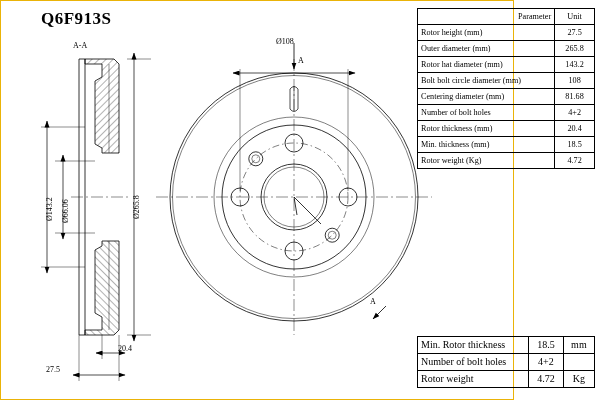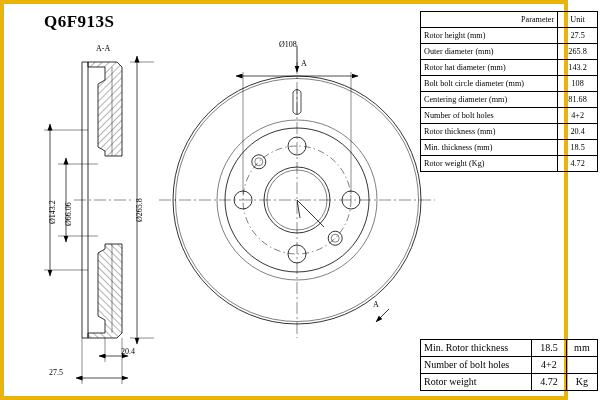--- a/index.html
+++ b/index.html
@@ -9,24 +9,24 @@
   }
   body {
     width: 600px;
     height: 400px;
     font-family: "Liberation Serif", serif;
     color: #000;
     overflow: hidden;
   }
   #sheet {
     position: relative;
-    width: 568px;
+    width: 514px;
     height: 400px;
     box-sizing: border-box;
-    border: 4px solid #eab308;
+    border: 1px solid #eab308;
     background: #fff;
   }
   .part-number {
     position: absolute;
     left: 40px;
     top: 8px;
     font-size: 17px;
     font-weight: bold;
     letter-spacing: 0.5px;
     font-family: "Liberation Serif", serif;
@@ -193,21 +193,21 @@
       <line x1="101" y1="334" x2="101" y2="358" stroke-width="0.45"></line>
       <line x1="118" y1="334" x2="118" y2="358" stroke-width="0.45"></line>
       <line x1="95" y1="352" x2="124" y2="352" stroke-width="0.7" marker-start="url(#arrowStart)" marker-end="url(#arrowEnd)"></line>
 
       <line x1="78" y1="334" x2="78" y2="380" stroke-width="0.45"></line>
       <line x1="118" y1="358" x2="118" y2="380" stroke-width="0.45"></line>
       <line x1="72" y1="374" x2="124" y2="374" stroke-width="0.7" marker-start="url(#arrowStart)" marker-end="url(#arrowEnd)"></line>
     </g>
   </svg>
 
-  <div class="dim-text" style="left:92px; top:40px;">A-A</div>
+  <div class="dim-text" style="left:72px; top:40px;">A-A</div>
 
   <div class="dim-text" style="left:297px; top:55px;">A</div>
 
   <div class="dim-text" style="left:369px; top:296px;">A</div>
 
   <div class="dim-text" style="left:275px; top:36px;">Ø108</div>
 
   <div class="dim-text vert" style="left:131px; top:218px;">Ø265.8</div>
 
   <div class="dim-text vert" style="left:44px; top:220px;">Ø143.2</div>

